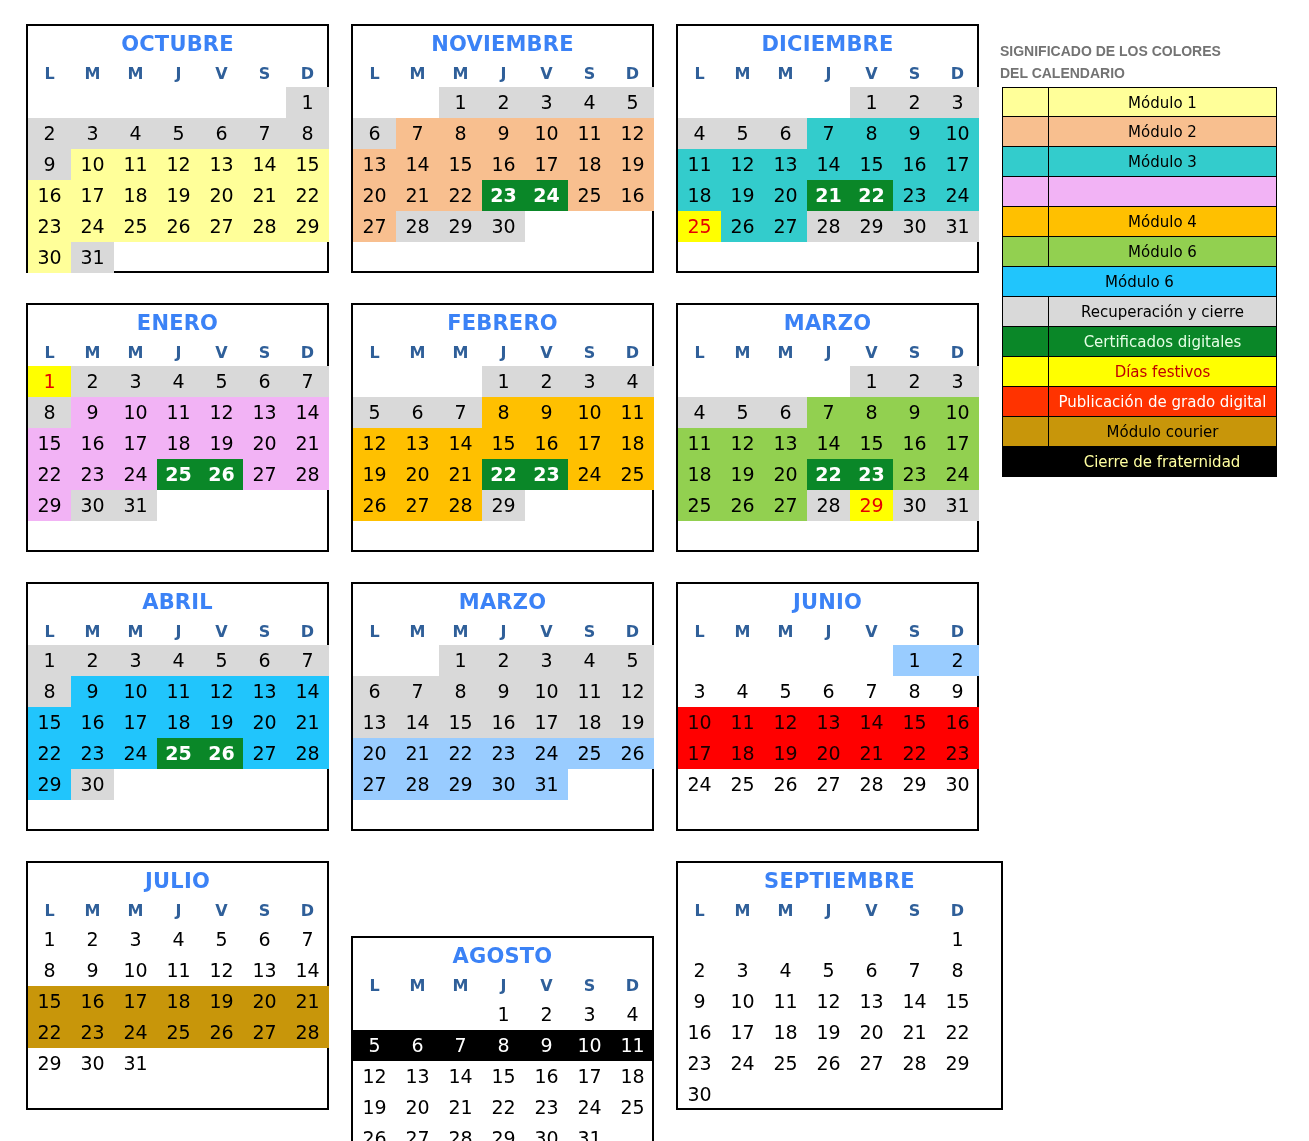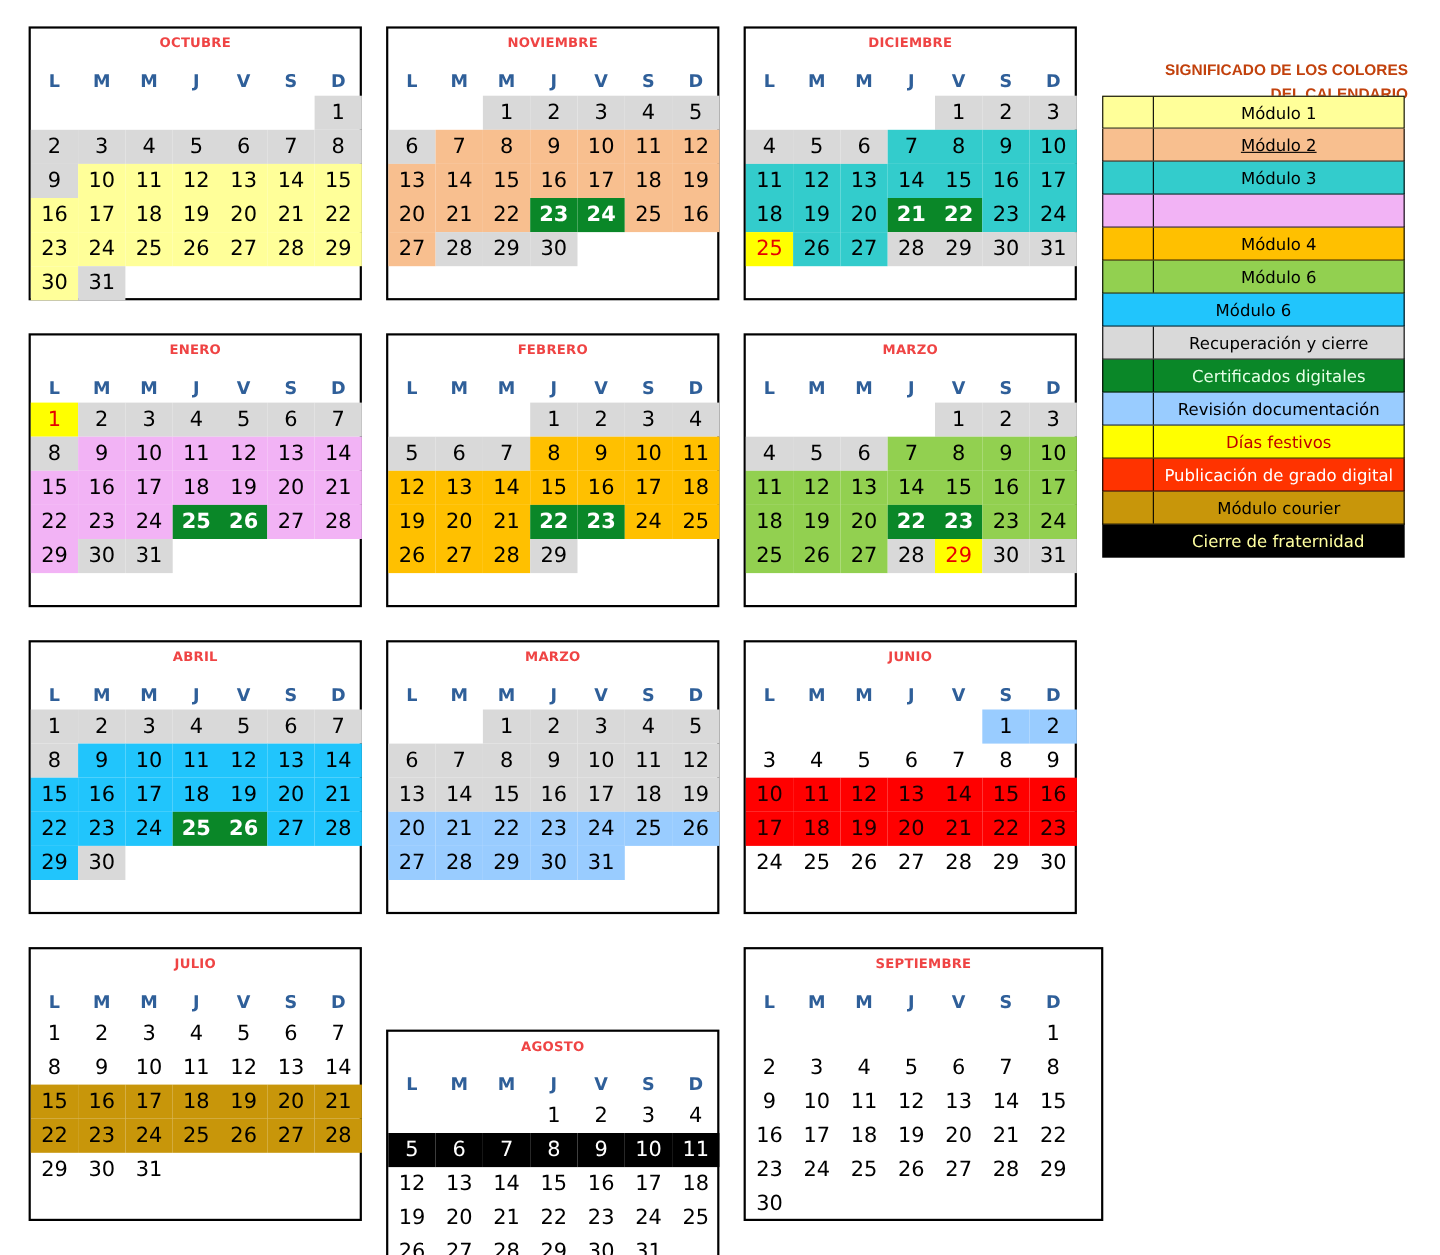--- a/index.html
+++ b/index.html
@@ -1,18 +1,18 @@
 <!DOCTYPE html>
 <html><head>
 <meta charset="utf-8">
 <style>
   html, body { margin:0; padding:0; background:#ffffff; }
   body { width:1309px; height:1141px; position:relative; font-family:"DejaVu Sans", sans-serif; overflow:hidden; }
   .month { position:absolute; width:299px; height:245px; border:2px solid #000; background:#fff; box-sizing:content-box; }
-  .month-title { position:absolute; left:0; right:0; top:6px; text-align:center; color:#ef4444; font-weight:bold; font-size:12px; font-family:"DejaVu Sans", sans-serif; letter-spacing:0.2px; }
+  .month-title { position:absolute; left:0; right:0; top:6px; text-align:center; color:#3b82f6; font-weight:bold; font-size:21px; font-family:"DejaVu Sans", sans-serif; letter-spacing:0.2px; }
   .weekdays { position:absolute; left:0; top:38px; width:301px; height:20px; display:grid; grid-template-columns:repeat(7, 43px); }
   .weekday { text-align:center; color:#2f5f99; font-weight:bold; font-size:16px; }
   .grid { position:absolute; left:0; top:61px; width:301px; display:grid; grid-template-columns:repeat(7, 43px); grid-auto-rows:31px; }
   .day { text-align:center; line-height:31px; font-size:19px; color:#000; }
   .day.empty { background:transparent; }
   .c-mod1 { background:#ffff99; }
   .c-mod2 { background:#f8bf8f; }
   .c-mod3 { background:#33cccc; }
   .c-pink { background:#f2b3f5; }
   .c-mod4 { background:#ffc000; }
@@ -20,21 +20,21 @@
   .c-mod6 { background:#21c5fc; }
   .c-rec { background:#d9d9d9; }
   .c-cert { background:#0a8728; color:#fff; font-weight:bold; }
   .c-rev { background:#99ccff; }
   .c-fest { background:#ffff00; color:#e60000; }
   .c-pub { background:#ff0000; color:#1a0000; }
   .c-cour { background:#c8960a; }
   .c-frat { background:#000; color:#fff; }
   .c-none { background:transparent; }
 
-  .legend-title { position:absolute; left:1000px; top:52px; width:280px; text-align:right; color:#c2410c; font-weight:bold; font-size:14px; line-height:22px; font-family:"Liberation Sans", sans-serif; }
+  .legend-title { position:absolute; left:1000px; top:40px; width:280px; text-align:left; color:#737373; font-weight:bold; font-size:14px; line-height:22px; font-family:"Liberation Sans", sans-serif; }
   .legend { position:absolute; left:1002px; top:87px; width:275px; border-collapse:collapse; }
   .legend-row { display:flex; height:30px; border:1px solid #000; border-top:none; box-sizing:border-box; }
   .legend-row:first-child { border-top:1px solid #000; }
   .legend-swatch { width:45px; border-right:1px solid #000; }
   .legend-label { flex:1; text-align:center; line-height:30px; font-size:15px; color:#000; font-family:"DejaVu Sans", sans-serif; }
   .legend-row.frat { border:none; }
   .legend-row.frat .legend-label { color:#ffffa0; }
   .legend-row.frat .legend-swatch { border-right:none; }
 </style>
 </head>
@@ -614,21 +614,21 @@
 
 <div class="legend-title">
   <div>SIGNIFICADO DE LOS COLORES</div>
   <div>DEL CALENDARIO</div>
 </div>
 <div class="legend" id="legend-root">
     <div class="legend-row" style="background: rgb(255, 255, 153);">
       <div class="legend-swatch"></div>
       <div class="legend-label" style="color: rgb(0, 0, 0);">Módulo 1</div>
     </div>
-    <div class="legend-row" style="background: rgb(248, 191, 143); text-decoration: underline;">
+    <div class="legend-row" style="background: rgb(248, 191, 143);">
       <div class="legend-swatch"></div>
       <div class="legend-label" style="color: rgb(0, 0, 0);">Módulo 2</div>
     </div>
     <div class="legend-row" style="background: rgb(51, 204, 204);">
       <div class="legend-swatch"></div>
       <div class="legend-label" style="color: rgb(0, 0, 0);">Módulo 3</div>
     </div>
     <div class="legend-row" style="background: rgb(242, 179, 245);">
       <div class="legend-swatch"></div>
       <div class="legend-label" style="color: rgb(0, 0, 0);"></div>
@@ -645,24 +645,20 @@
       <div class="legend-swatch"></div>
       <div class="legend-label" style="color: rgb(0, 0, 0);">Módulo 6</div>
     </div>
     <div class="legend-row" style="background: rgb(217, 217, 217);">
       <div class="legend-swatch"></div>
       <div class="legend-label" style="color: rgb(0, 0, 0);">Recuperación y cierre</div>
     </div>
     <div class="legend-row" style="background: rgb(10, 135, 40);">
       <div class="legend-swatch"></div>
       <div class="legend-label" style="color: rgb(230, 255, 230);">Certificados digitales</div>
-    </div>
-    <div class="legend-row" style="background: rgb(153, 204, 255);">
-      <div class="legend-swatch"></div>
-      <div class="legend-label" style="color: rgb(0, 0, 0);">Revisión documentación</div>
     </div>
     <div class="legend-row" style="background: rgb(255, 255, 0);">
       <div class="legend-swatch"></div>
       <div class="legend-label" style="color: rgb(192, 0, 0);">Días festivos</div>
     </div>
     <div class="legend-row" style="background: rgb(255, 51, 0);">
       <div class="legend-swatch"></div>
       <div class="legend-label" style="color: rgb(255, 255, 255);">Publicación de grado digital</div>
     </div>
     <div class="legend-row" style="background: rgb(200, 150, 10);">

